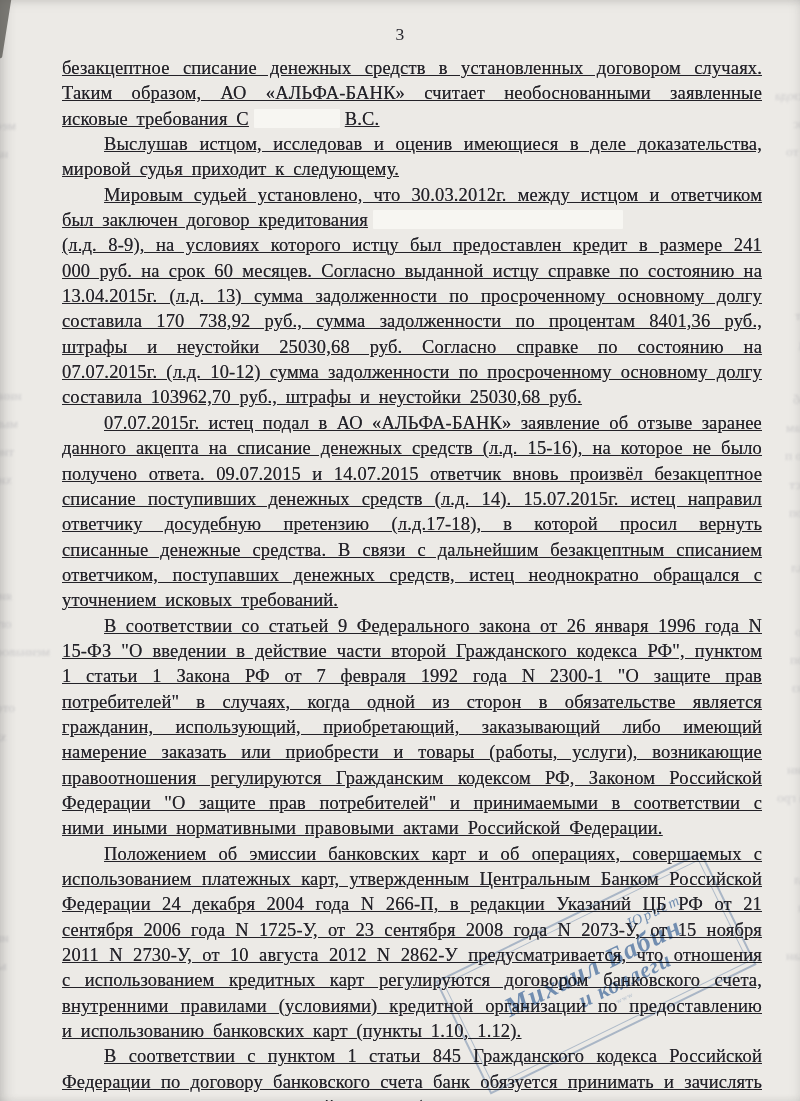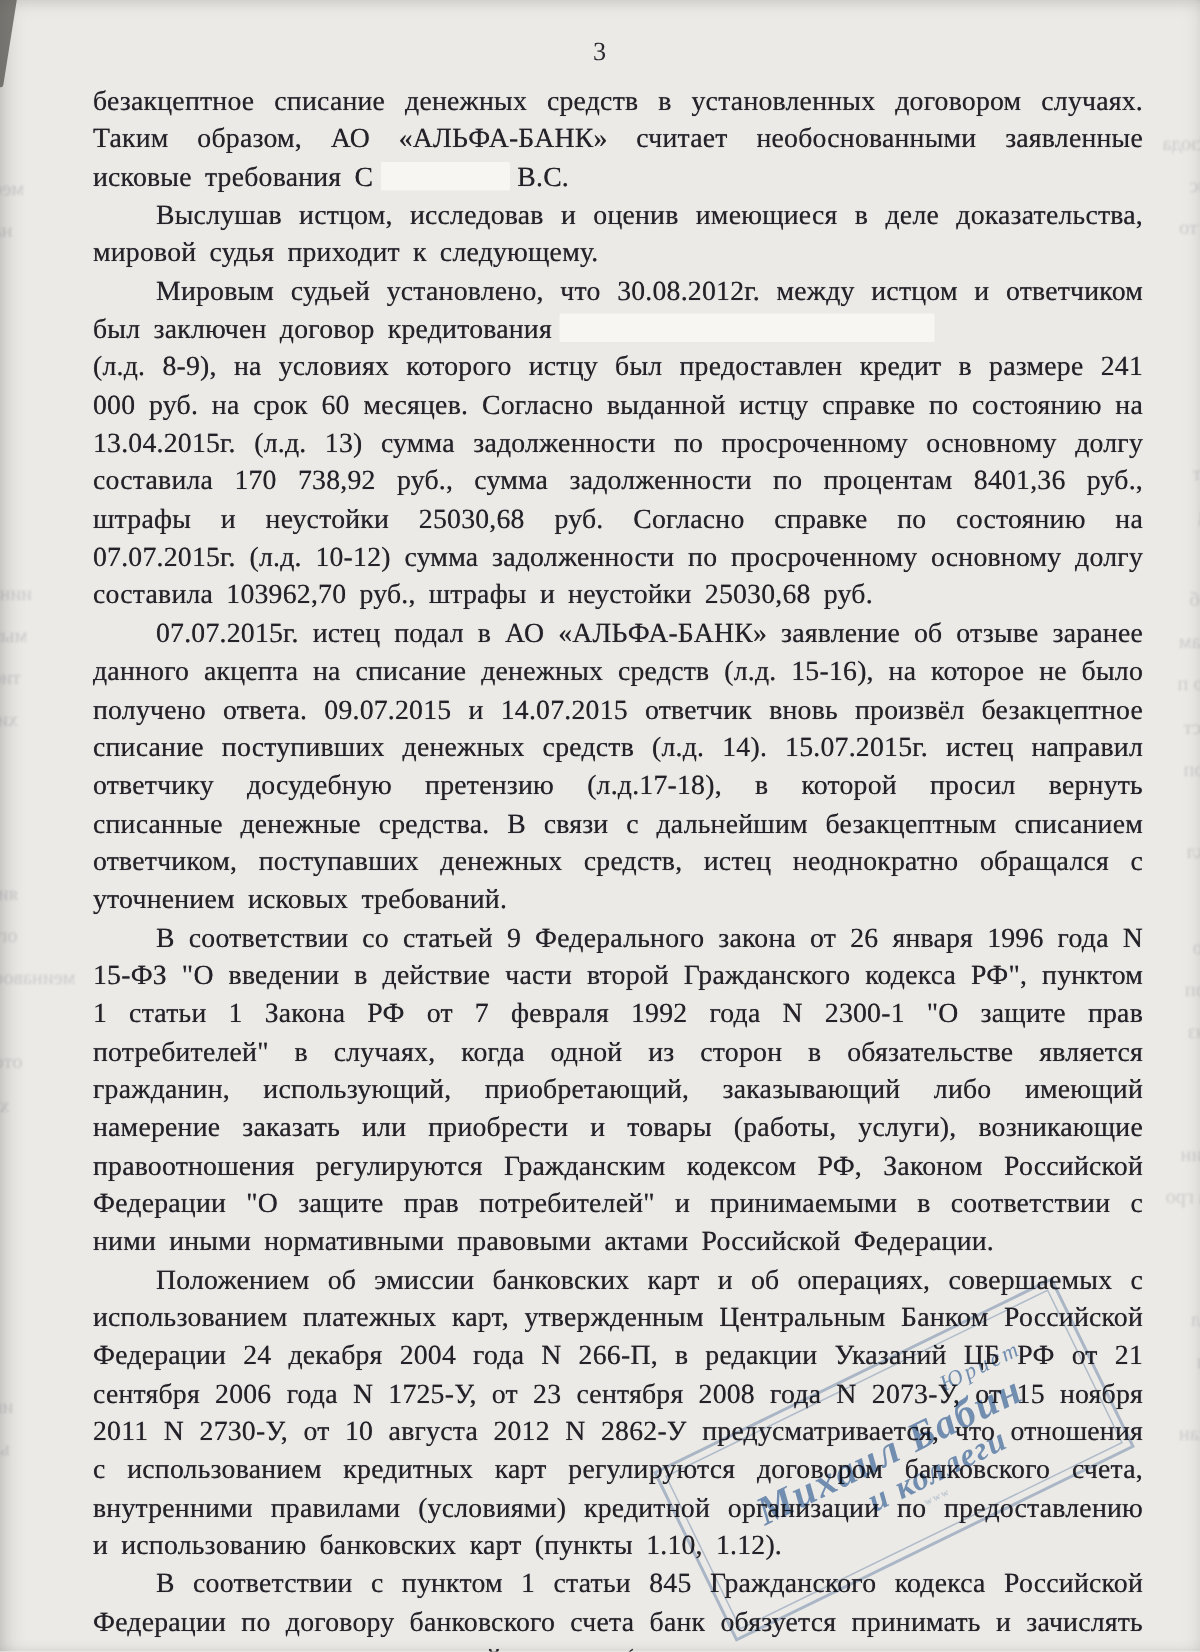--- a/index.html
+++ b/index.html
@@ -28,21 +28,21 @@
     position:absolute;top:24px;left:0;width:100%;
     text-align:center;font-size:17.5px;color:#2a2930;
     letter-spacing:.5px;z-index:3;
   }
   .textblock{
     position:absolute;left:62px;top:56px;width:700px;z-index:3;
     font-size:18.5px;line-height:25.35px;color:#232228;
     text-align:justify;letter-spacing:.15px;word-spacing:4px;
     text-shadow:0 0 .45px rgba(45,44,52,.75);
   }
-  .para{margin:0;text-indent:42px;}
+  .para{margin:0;text-indent:42px;text-decoration:underline;}
   .para.noindent{text-indent:0;}
   .redaction{
     display:inline-block;vertical-align:-3px;height:19px;
     background:#f7f6f2;border-radius:1px;margin:0 5px;
   }
   .redaction.w-name{width:86px;}
   .redaction.w-contract{width:250px;}
   
   .stamp{
     position:absolute;left:444px;top:884px;width:300px;height:180px;
@@ -123,21 +123,21 @@
   </div>
 
 <div class="corner-sliver"></div>
 <div class="page-shade"></div>
 
 <div class="pageno">3</div>
 
 <div class="textblock">
   <p class="para noindent"><span>безакцептное списание денежных средств в установленных договором случаях. Таким образом, АО «АЛЬФА-БАНК» считает необоснованными заявленные исковые требования С</span><span class="redaction w-name"></span><span>В.С.</span></p>
   <p class="para">Выслушав истцом, исследовав и оценив имеющиеся в деле доказательства, мировой судья приходит к следующему.</p>
-  <p class="para"><span>Мировым судьей установлено, что 30.08.2012г. между истцом и ответчиком был заключен договор кредитования</span><span class="redaction w-contract"></span></p>
+  <p class="para"><span>Мировым судьей установлено, что 30.03.2012г. между истцом и ответчиком был заключен договор кредитования</span><span class="redaction w-contract"></span></p>
   <p class="para noindent">(л.д. 8-9), на условиях которого истцу был предоставлен кредит в размере 241 000 руб. на срок 60 месяцев. Согласно выданной истцу справке по состоянию на 13.04.2015г. (л.д. 13) сумма задолженности по просроченному основному долгу составила 170 738,92 руб., сумма задолженности по процентам 8401,36 руб., штрафы и неустойки 25030,68 руб. Согласно справке по состоянию на 07.07.2015г. (л.д. 10-12) сумма задолженности по просроченному основному долгу составила 103962,70 руб., штрафы и неустойки 25030,68 руб.</p>
   <p class="para">07.07.2015г. истец подал в АО «АЛЬФА-БАНК» заявление об отзыве заранее данного акцепта на списание денежных средств (л.д. 15-16), на которое не было получено ответа. 09.07.2015 и 14.07.2015 ответчик вновь произвёл безакцептное списание поступивших денежных средств (л.д. 14). 15.07.2015г. истец направил ответчику досудебную претензию (л.д.17-18), в которой просил вернуть списанные денежные средства. В связи с дальнейшим безакцептным списанием ответчиком, поступавших денежных средств, истец неоднократно обращался с уточнением исковых требований.</p>
   <p class="para">В соответствии со статьей 9 Федерального закона от 26 января 1996 года N 15-ФЗ "О введении в действие части второй Гражданского кодекса РФ", пунктом 1 статьи 1 Закона РФ от 7 февраля 1992 года N 2300-1 "О защите прав потребителей" в случаях, когда одной из сторон в обязательстве является гражданин, использующий, приобретающий, заказывающий либо имеющий намерение заказать или приобрести и товары (работы, услуги), возникающие правоотношения регулируются Гражданским кодексом РФ, Законом Российской Федерации "О защите прав потребителей" и принимаемыми в соответствии с ними иными нормативными правовыми актами Российской Федерации.</p>
   <p class="para">Положением об эмиссии банковских карт и об операциях, совершаемых с использованием платежных карт, утвержденным Центральным Банком Российской Федерации 24 декабря 2004 года N 266-П, в редакции Указаний ЦБ РФ от 21 сентября 2006 года N 1725-У, от 23 сентября 2008 года N 2073-У, от 15 ноября 2011 N 2730-У, от 10 августа 2012 N 2862-У предусматривается, что отношения с использованием кредитных карт регулируются договором банковского счета, внутренними правилами (условиями) кредитной организации по предоставлению и использованию банковских карт (пункты 1.10, 1.12).</p>
   <p class="para">В соответствии с пунктом 1 статьи 845 Гражданского кодекса Российской Федерации по договору банковского счета банк обязуется принимать и зачислять поступающие на счет, открытый клиенту (владельцу</p>
 </div>
 
 <div class="stamp">
   <div class="stamp-rect">
     <div class="stamp-inner"></div>

